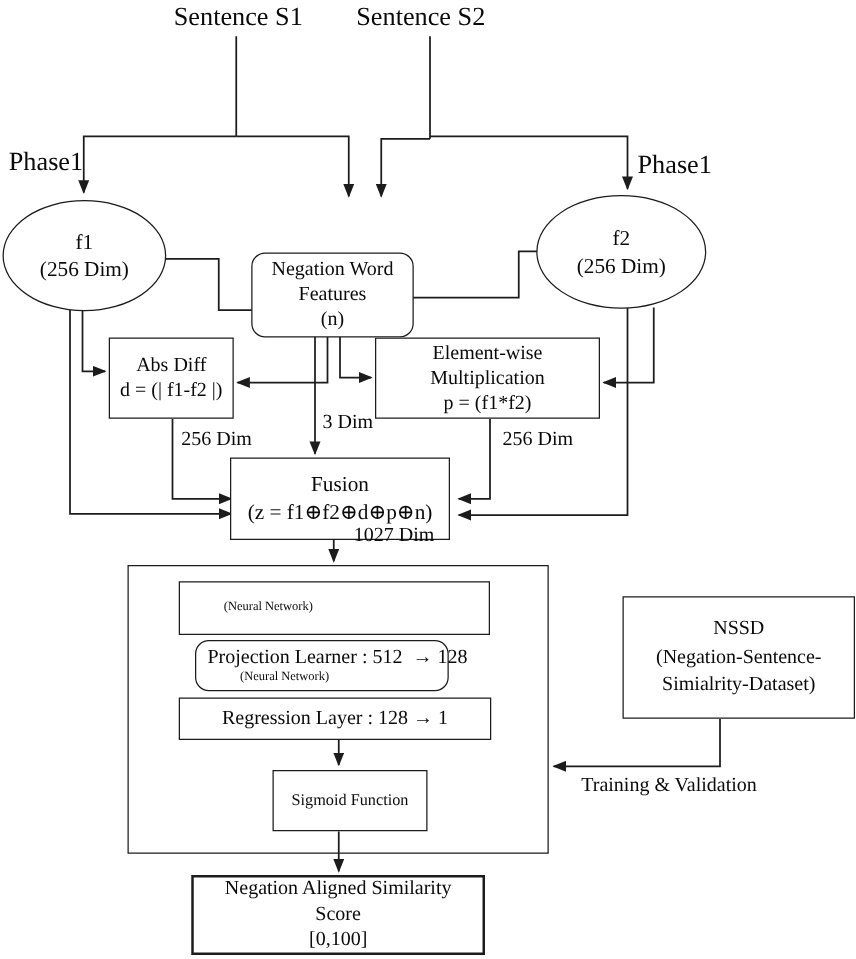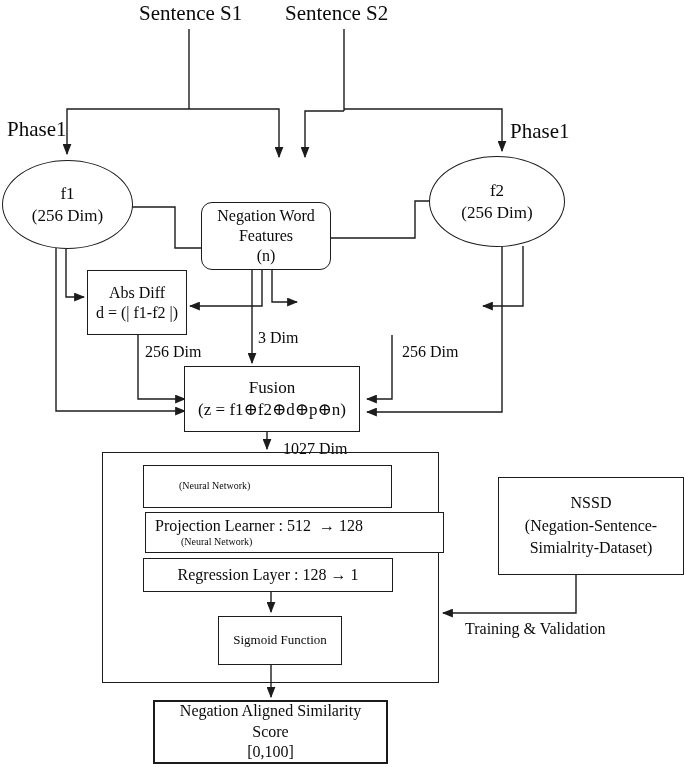--- a/index.html
+++ b/index.html
@@ -83,39 +83,44 @@
   <div class="node ellipse" style="left:429px;top:156px;width:136px;height:91px;">
     <div>f2</div>
     <div>(256 Dim)</div>
   </div>
 
   <div class="node plain" style="left:87px;top:270px;width:100px;height:65px;">
     <div>Abs Diff</div>
     <div>d = (| f1-f2 |)</div>
   </div>
 
+  <div class="node plain" style="left:300px;top:270px;width:180px;height:65px;">
+    <div>Element-wise</div>
+    <div>Multiplication</div>
+    <div>p = (f1*f2)</div>
+  </div>
 
   <div class="lbl f16" style="left:145px;top:343px;">256 Dim</div>
   <div class="lbl f16" style="left:258px;top:329px;">3 Dim</div>
   <div class="lbl f16" style="left:402px;top:343px;">256 Dim</div>
 
   <div class="node fusion" style="left:184px;top:366px;width:176px;height:66px;">
     <div>Fusion</div>
     <div>(z = f1⊕f2⊕d⊕p⊕n)</div>
   </div>
 
-  <div class="lbl f16" style="left:283px;top:440px;text-align:center;">1027 Dim</div>
+  <div class="lbl f16" style="left:283px;top:420px;text-align:center;">1027 Dim</div>
 
   <div class="node container-box" style="left:102px;top:452px;width:337px;height:231px;"></div>
 
   <div class="node proj" style="left:143px;top:465px;width:249px;height:43px;">
     <div class="s">(Neural Network)</div>
   </div>
 
-  <div class="node proj" style="left:145px;top:512px;width:299px;height:41px;">
+  <div class="node proj" style="left:156px;top:512px;width:203px;height:41px;border-radius:11px;">
     <div class="t">Projection Learner : 512  → 128</div>
     <div class="s">(Neural Network)</div>
   </div>
 
   <div class="node reg" style="left:143px;top:558px;width:250px;height:34px;">
     <div>Regression Layer : 128 → 1</div>
   </div>
 
   <div class="node sigmoid" style="left:218px;top:616px;width:124px;height:49px;">
     <div>Sigmoid Function</div>

